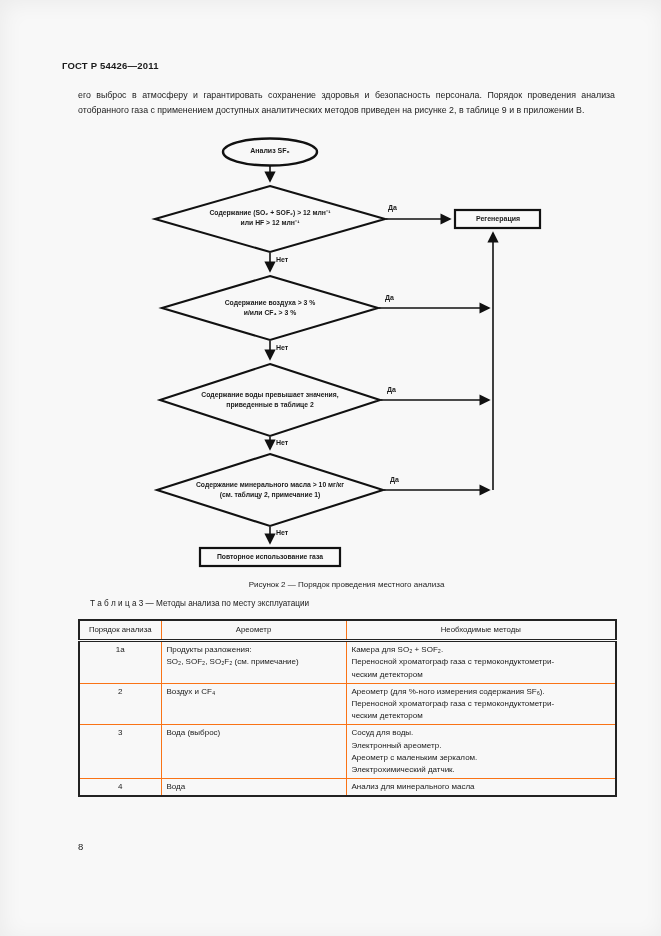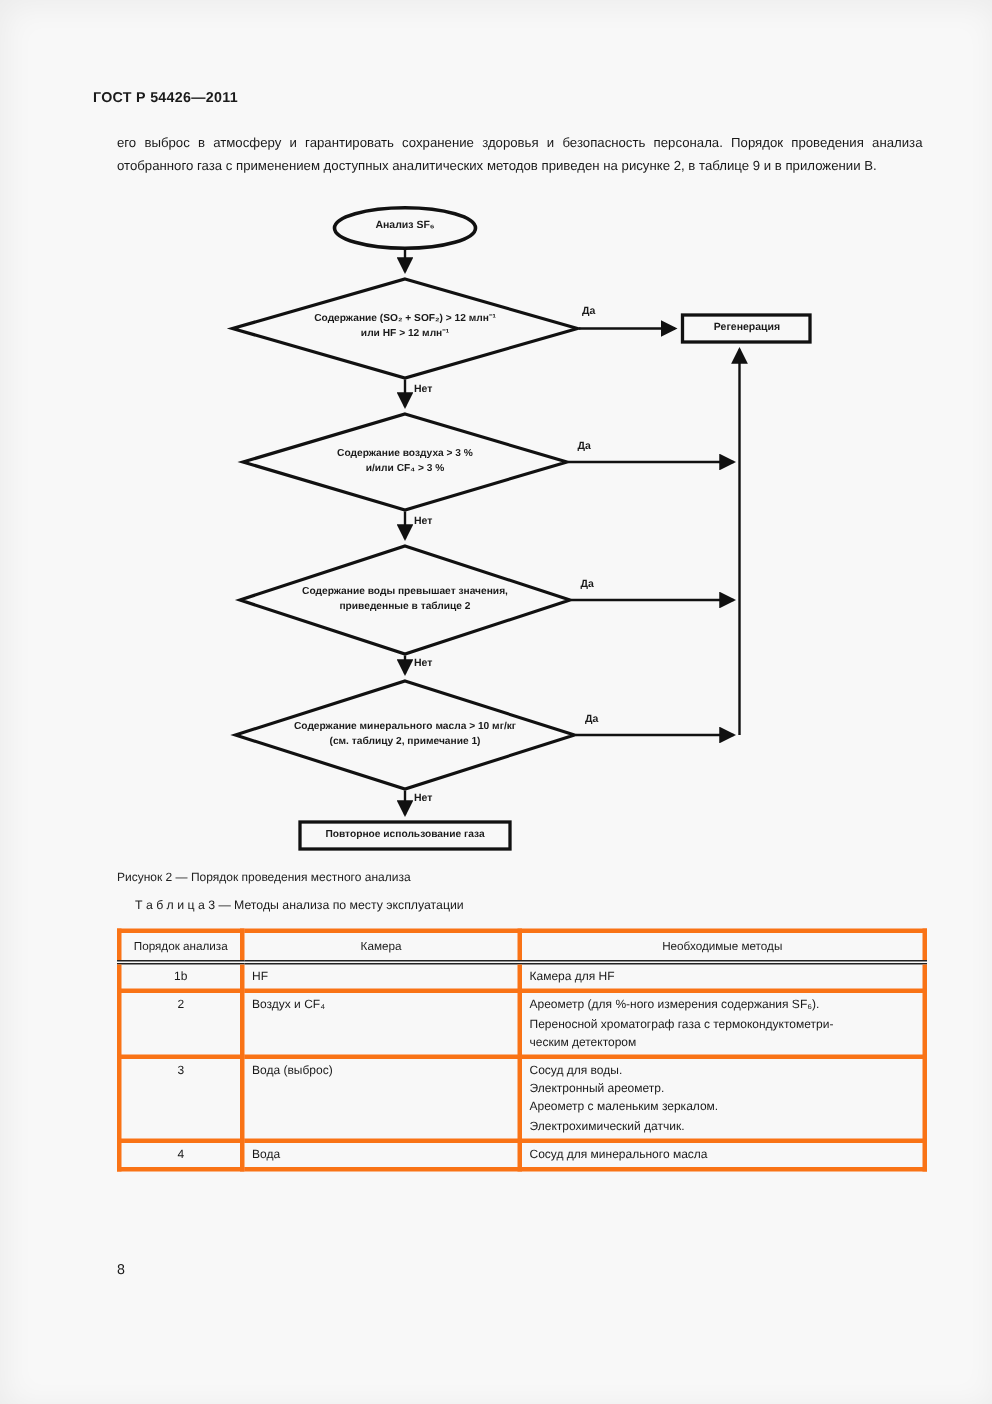--- a/index.html
+++ b/index.html
@@ -9,28 +9,28 @@
     font-family:"Liberation Sans",sans-serif;
     overflow:hidden;
   }
   .page{position:absolute;inset:0;box-shadow:inset 3px 3px 22px rgba(0,0,0,.055);}
   .doc-header{position:absolute;left:62px;top:60px;font-weight:bold;font-size:9.5px;letter-spacing:.2px;}
   .para{position:absolute;left:78px;top:88px;width:537px;font-size:8.8px;line-height:14.6px;text-align:justify;}
   svg.flow{position:absolute;left:0;top:0;width:661px;height:936px;}
   .fc-text{position:absolute;font-weight:bold;font-size:6.8px;line-height:9.6px;text-align:center;white-space:pre-line;}
   .fc-node-label{position:absolute;font-weight:bold;font-size:7px;text-align:center;}
   .fc-yn{position:absolute;font-weight:bold;font-size:7px;}
-  .fig-caption{position:absolute;left:78px;top:580px;width:537px;font-size:8px;color:#222;}
+  .fig-caption{position:absolute;left:78px;top:580px;width:537px;text-align:center;font-size:8px;color:#222;}
   .tbl-title{position:absolute;left:78px;top:599px;font-size:8.2px;margin-left:12px;}
   table.t3{
     position:absolute;left:78px;top:619px;width:537px;
     border-collapse:collapse;table-layout:fixed;
     font-size:8px;line-height:12.2px;border:2px solid #222;
   }
-  table.t3 th,table.t3 td{border:3px solid #f97316;vertical-align:top;padding:2px 5px;}
+  table.t3 th,table.t3 td{border:1px solid #f97316;vertical-align:top;padding:2px 5px;}
   table.t3 thead th{
     border-bottom:3px double #222;font-weight:normal;text-align:center;
     padding:3px 2px;font-size:7.8px;
   }
   table.t3 td.order{text-align:center;padding-left:1px;padding-right:1px;}
   .pre{white-space:pre-line;}
   td.note-cell{padding:3px 7px 5px;}
   .note-text{text-indent:16px;text-align:justify;}
   .page-num{position:absolute;left:78px;top:841px;font-size:9.5px;}
 </style>
@@ -105,48 +105,51 @@
 
   <table class="t3">
     <colgroup>
       <col style="width:82px">
         <col style="width:185px">
         <col style="width:270px">
     </colgroup>
     <thead>
       <tr>
         <th>Порядок анализа</th>
-        <th>Камера</th>
+        <th>Ареометр</th>
         <th>Необходимые методы</th>
       </tr>
     </thead>
     <tbody>
       <tr>
-        <td class="order">1b</td>
-        <td class="pre">HF</td>
-        <td class="pre">Камера для HF</td>
+        <td class="order">1a</td>
+        <td class="pre">Продукты разложения:
+SO₂, SOF₂, SO₂F₂ (см. примечание)</td>
+        <td class="pre">Камера для SO₂ + SOF₂.
+Переносной хроматограф газа с термокондуктометри-
+ческим детектором</td>
       </tr>
       <tr>
         <td class="order">2</td>
         <td class="pre">Воздух и CF₄</td>
         <td class="pre">Ареометр (для %-ного измерения содержания SF₆).
 Переносной хроматограф газа с термокондуктометри-
 ческим детектором</td>
       </tr>
       <tr>
         <td class="order">3</td>
         <td class="pre">Вода (выброс)</td>
         <td class="pre">Сосуд для воды.
 Электронный ареометр.
 Ареометр с маленьким зеркалом.
 Электрохимический датчик.</td>
       </tr>
       <tr>
         <td class="order">4</td>
         <td class="pre">Вода</td>
-        <td class="pre">Сосуд для минерального масла</td>
+        <td class="pre">Анализ для минерального масла</td>
       </tr>
     </tbody>
   </table>
 
   <div class="page-num">8</div>
 
 </div>
 
 </body></html>

